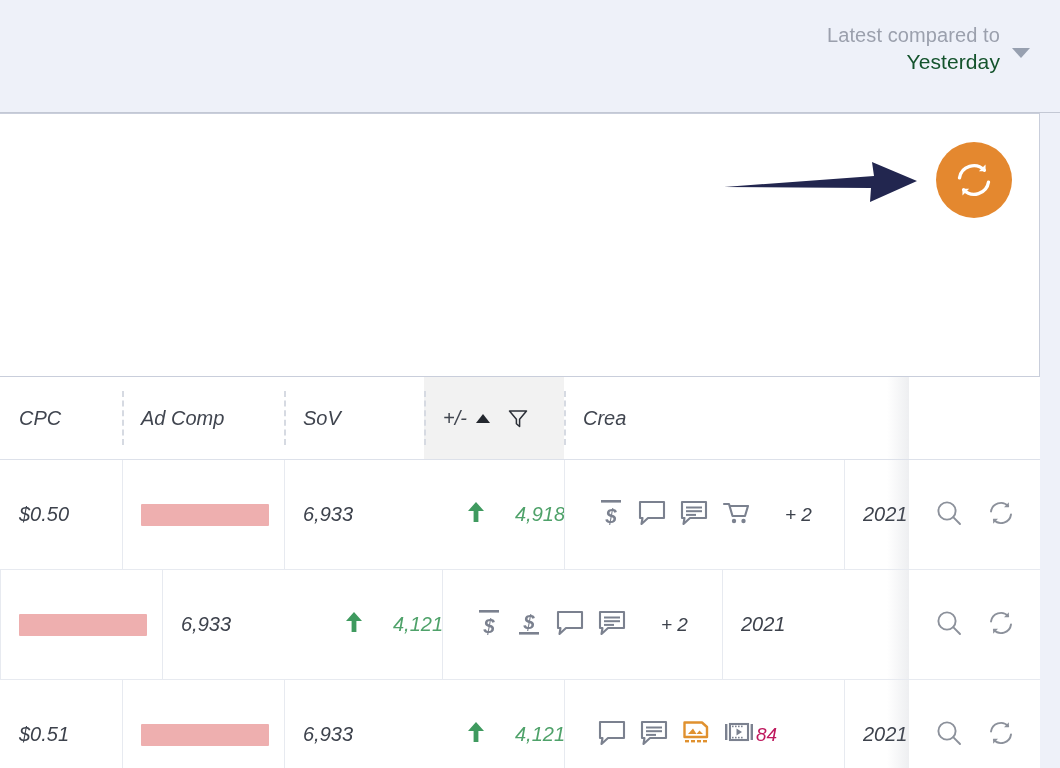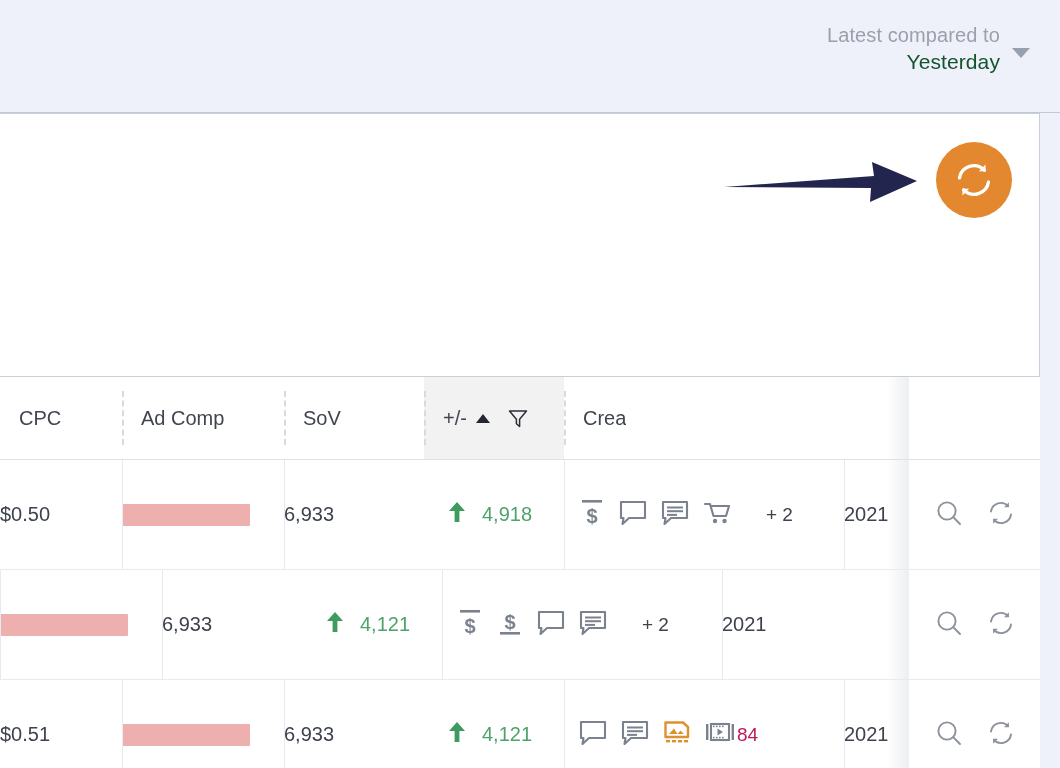--- a/index.html
+++ b/index.html
@@ -53,28 +53,28 @@
     position: absolute; right: 120px; top: 40px;
     width: 195px; height: 55px;
   }
 
   
   .tbl { position: absolute; left: 0; top: 262px; width: 1040px; }
   .trow { display: flex; position: relative; }
   .thead { height: 84px; border-top: 1px solid #c9cedb; border-bottom: 1px solid #dde1ea; }
   .tbody-row { height: 110px; border-bottom: 1px solid #e7eaf0; }
 
-  .cell { display: flex; align-items: center; position: relative; }
+  .cell { display: flex; align-items: center; position: relative; font-style: italic; }
   .th { font-size: 20px; color: #40454f; padding-left: 19px; }
   .th.dash-sep::after {
     content: ""; position: absolute; left: 0; top: 14px; bottom: 14px;
     width: 0; border-left: 2px dashed #d6dae2;
   }
   .th.sorted { background: #f2f2f2; }
-  .td { font-size: 20px; color: #3d424c; }
+  .td { font-size: 20px; color: #3d424c; padding-left: 19px; }
   .td.solid-sep::after {
     content: ""; position: absolute; left: 0; top: 0; bottom: 0;
     width: 1px; background: #e7eaf0;
   }
 
   
   .c-cpc    { width: 122px; }
   .c-adcomp { width: 162px; }
   .c-sov    { width: 140px; }
   .c-delta  { width: 140px; }
@@ -86,21 +86,21 @@
     border-left: 7px solid transparent;
     border-right: 7px solid transparent;
     border-bottom: 9px solid #23272e;
   }
   .funnel { margin-left: 16px; display: inline-flex; }
 
   
   .pinkbar { height: 22px; background: #eeafaf; border-radius: 1px; width: 128px; }
 
   
-  .delta { display: flex; align-items: center; gap: 14px; padding-left: 22px; }
+  .delta { display: flex; align-items: center; gap: 28px; padding-left: 22px; }
   .delta-val { font-size: 20px; color: #4fa26a; }
 
   
   .serp-icons { display: flex; align-items: center; gap: 12px; padding-left: 14px; }
   .serp-more { font-size: 19px; color: #3d424c; margin-left: 22px; }
   .vid-count { font-size: 19px; color: #be185d; margin-left: 1px; }
   .vid-grp { display: flex; align-items: center; }
 
   
   .actions-col {

